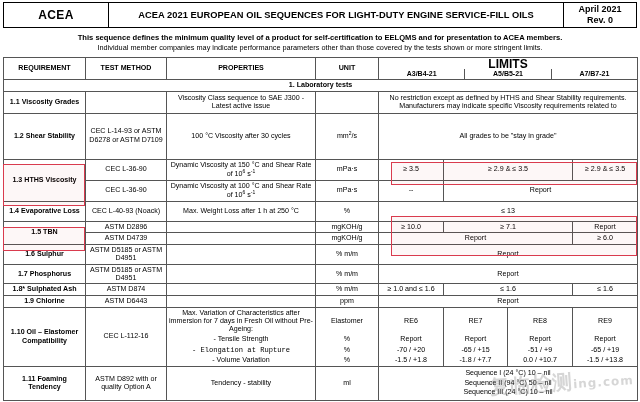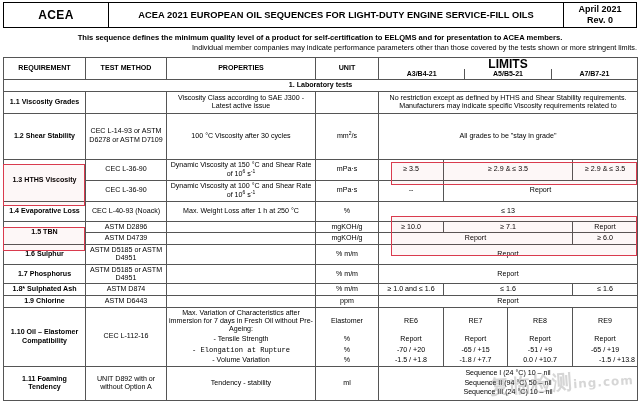--- a/index.html
+++ b/index.html
@@ -17,21 +17,21 @@
     display:flex;width:634px;border:1.4px solid #000;box-sizing:border-box;height:26px;
   }
   .tb-cell{display:flex;align-items:center;justify-content:center;text-align:center;box-sizing:border-box;}
   .tb-acea{width:105px;border-right:1.4px solid #000;font-weight:bold;font-size:12px;letter-spacing:.4px;}
   .tb-main{flex:1;border-right:1.4px solid #000;font-weight:bold;font-size:9.3px;letter-spacing:.05px;padding:0 4px;}
   .tb-rev{width:72px;flex-direction:column;font-weight:bold;font-size:9px;line-height:11px;}
 
   
   .subtitle{width:634px;text-align:center;margin-top:5px;margin-bottom:4px;}
   .sub1{font-size:7.6px;font-weight:bold;line-height:10px;}
-  .sub2{font-size:7.3px;line-height:10px;text-align:right;}
+  .sub2{font-size:7.3px;line-height:10px;}
 
   
   table.main{
     width:634px;border-collapse:collapse;table-layout:fixed;
     border:1.4px solid #000;
   }
   table.main td, table.main th{
     border:0.8px solid #555;
     padding:1px 2px;
     font-size:7.1px;
@@ -117,21 +117,21 @@
       </td>
     </tr>
 
     <tr class="section">
       <td colspan="8">1.   Laboratory tests</td>
     </tr>
 
     <tr style="height:22px">
       <td class="reqcol">1.1 Viscosity Grades</td>
       <td></td>
-      <td>Viscosity Class according to SAE J300 - Latest active issue</td>
+      <td>Viscosity Class sequence to SAE J300 - Latest active issue</td>
       <td></td>
       <td colspan="4" style="line-height:8.4px;">No restriction except as defined by HTHS and Shear Stability requirements. Manufacturers may indicate specific Viscosity requirements related to</td>
     </tr>
 
     <tr style="height:46px">
       <td class="reqcol">1.2 Shear Stability</td>
       <td style="line-height:9.5px;">
         <span>CEC L-14-93 or ASTM D6278 or ASTM D7109</span>
       </td>
       <td>100 °C Viscosity after 30 cycles</td>
@@ -254,26 +254,26 @@
       <td style="border-bottom:none;border-top:none;">-65 / +15</td>
       <td style="border-bottom:none;border-top:none;">-51 / +9</td>
       <td style="border-bottom:none;border-top:none;">-65 / +19</td>
     </tr>
     <tr style="height:10px">
       <td style="border-top:none;">- Volume Variation</td>
       <td style="border-top:none;">%</td>
       <td style="border-top:none;">-1.5 / +1.8</td>
       <td style="border-top:none;">-1.8 / +7.7</td>
       <td style="border-top:none;">0.0 / +10.7</td>
-      <td style="border-top:none;text-align:right;">-1.5 / +13.8</td>
+      <td style="border-top:none;">-1.5 / +13.8</td>
     </tr>
 
     <tr style="height:34px">
       <td class="reqcol">1.11 Foaming Tendency</td>
-      <td style="line-height:8.4px;">UNIT D892 with or without Option A</td>
+      <td style="line-height:8.4px;">ASTM D892 with or quality Option A</td>
       <td>Tendency - stability</td>
       <td>ml</td>
       <td colspan="4" style="line-height:9.5px;">
         <div>Sequence I (24 °C) 10 – nil</div>
         <div>Sequence II (94 °C) 50 – nil</div>
         <div>Sequence III (24 °C) 10 – nil</div>
       </td>
     </tr>
   </tbody>
     </table>

